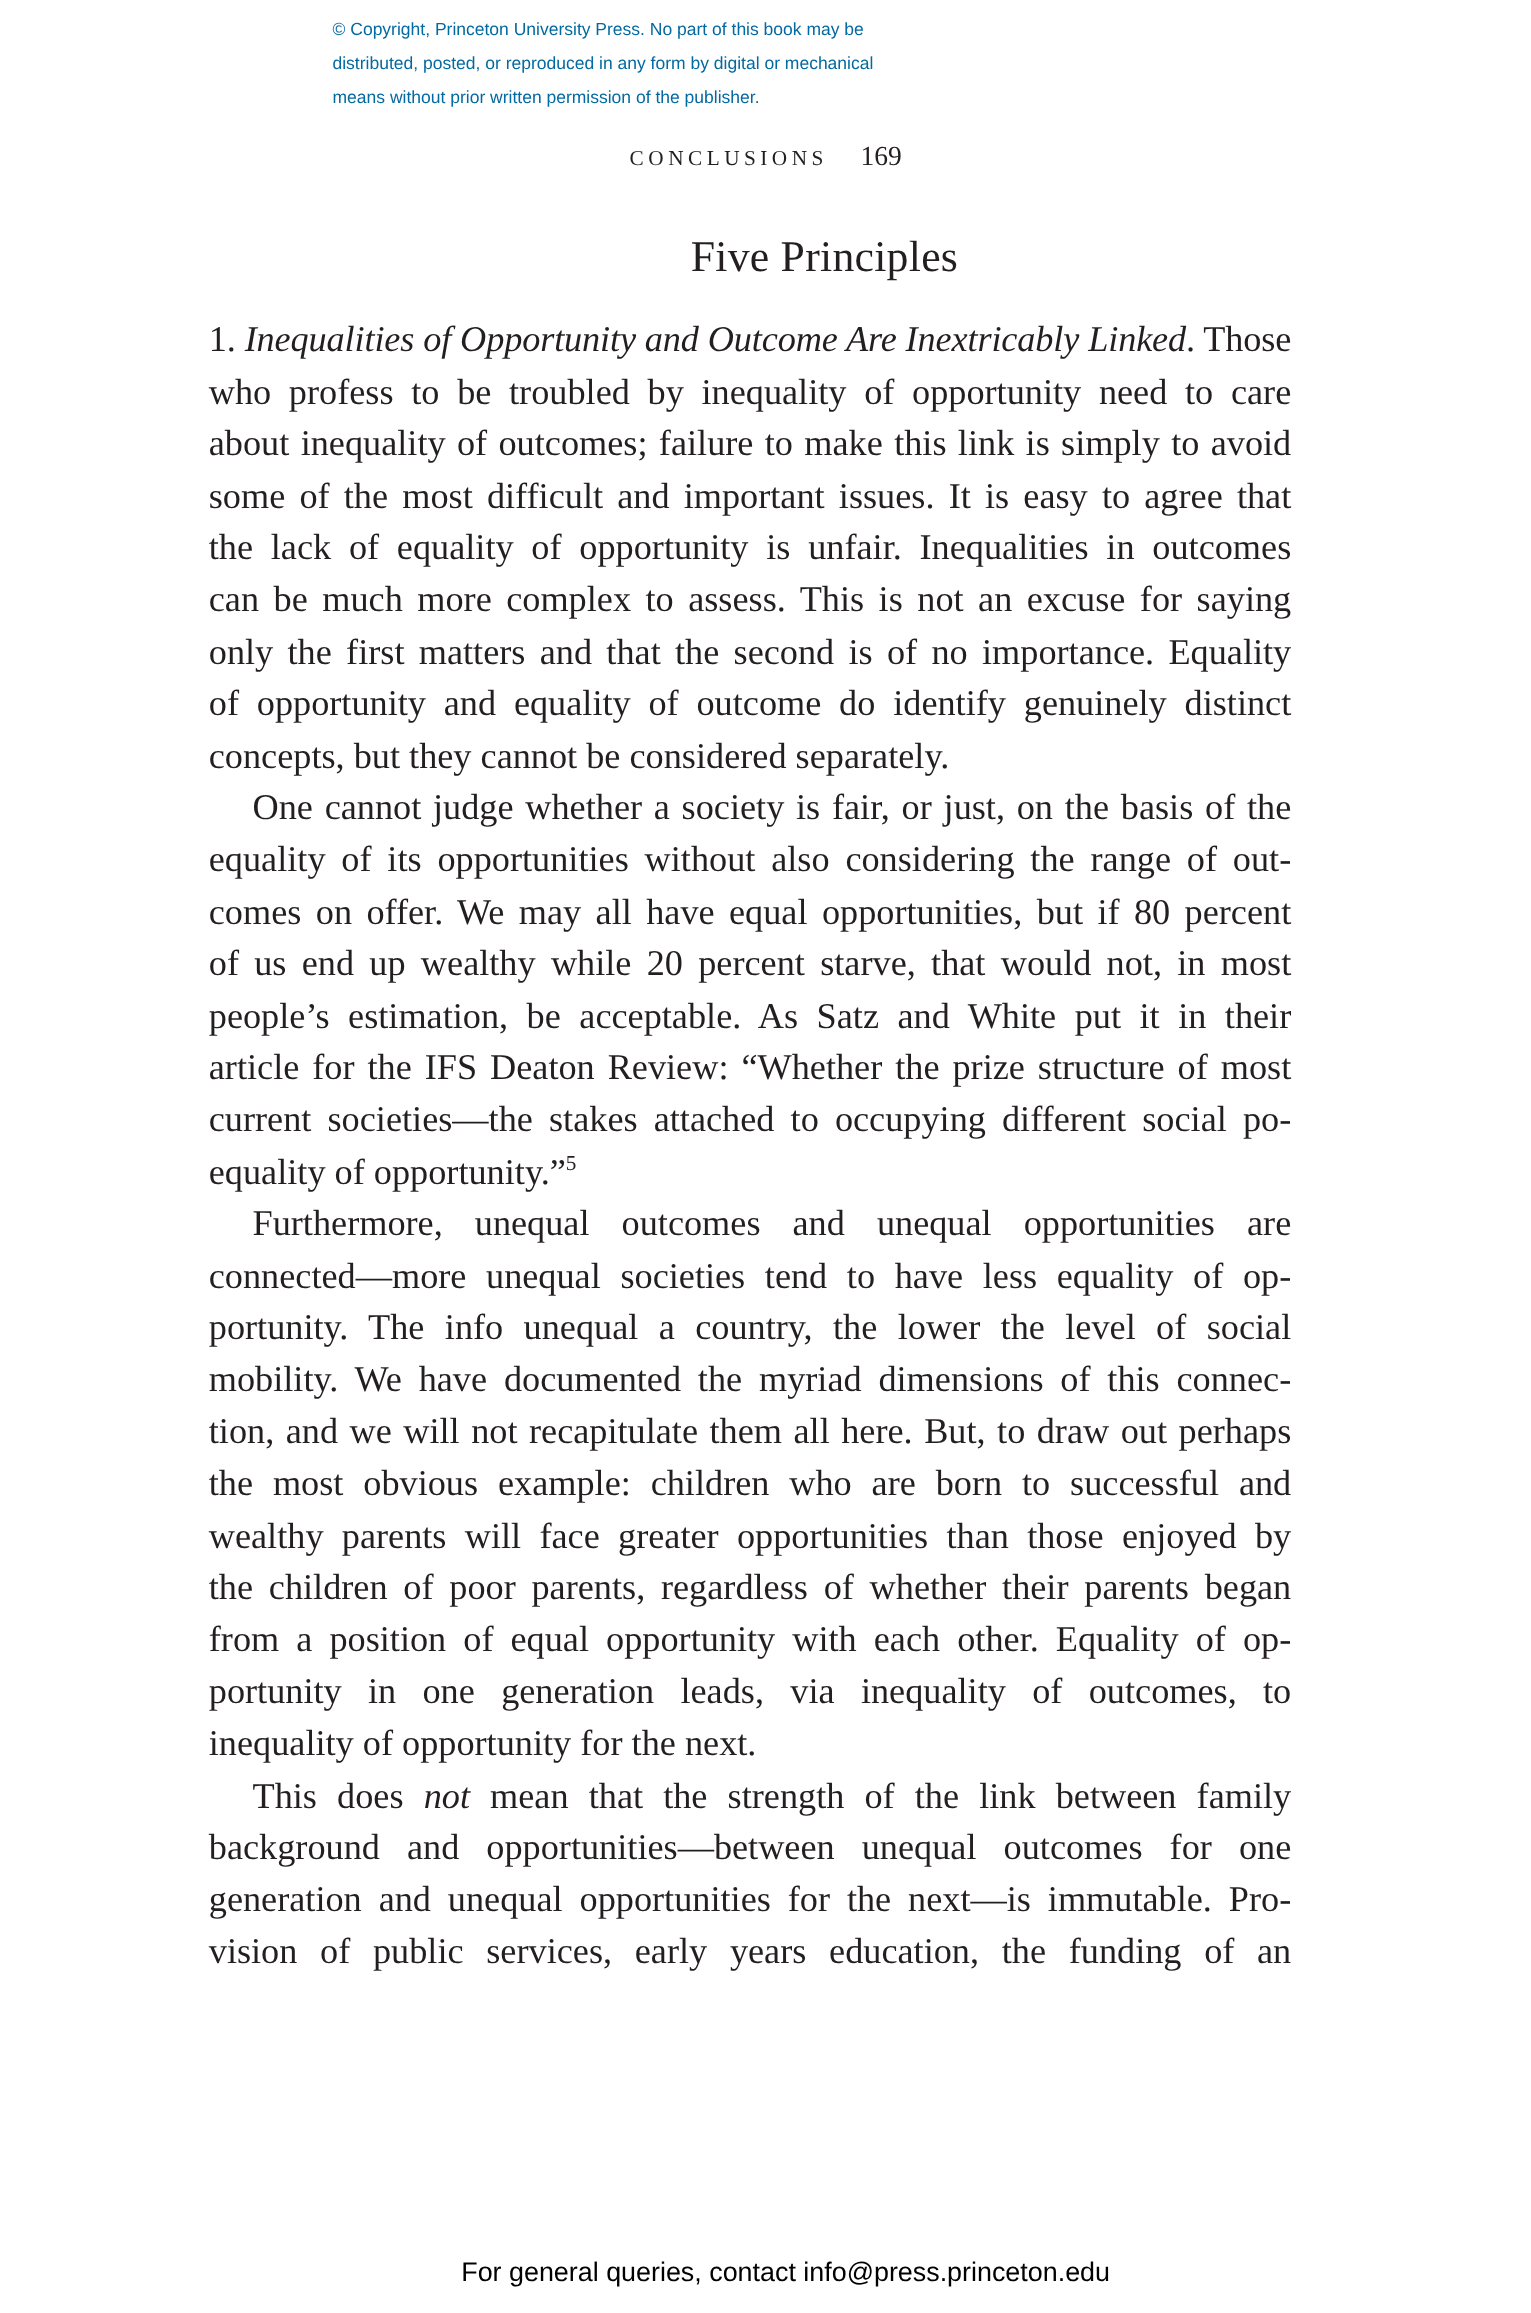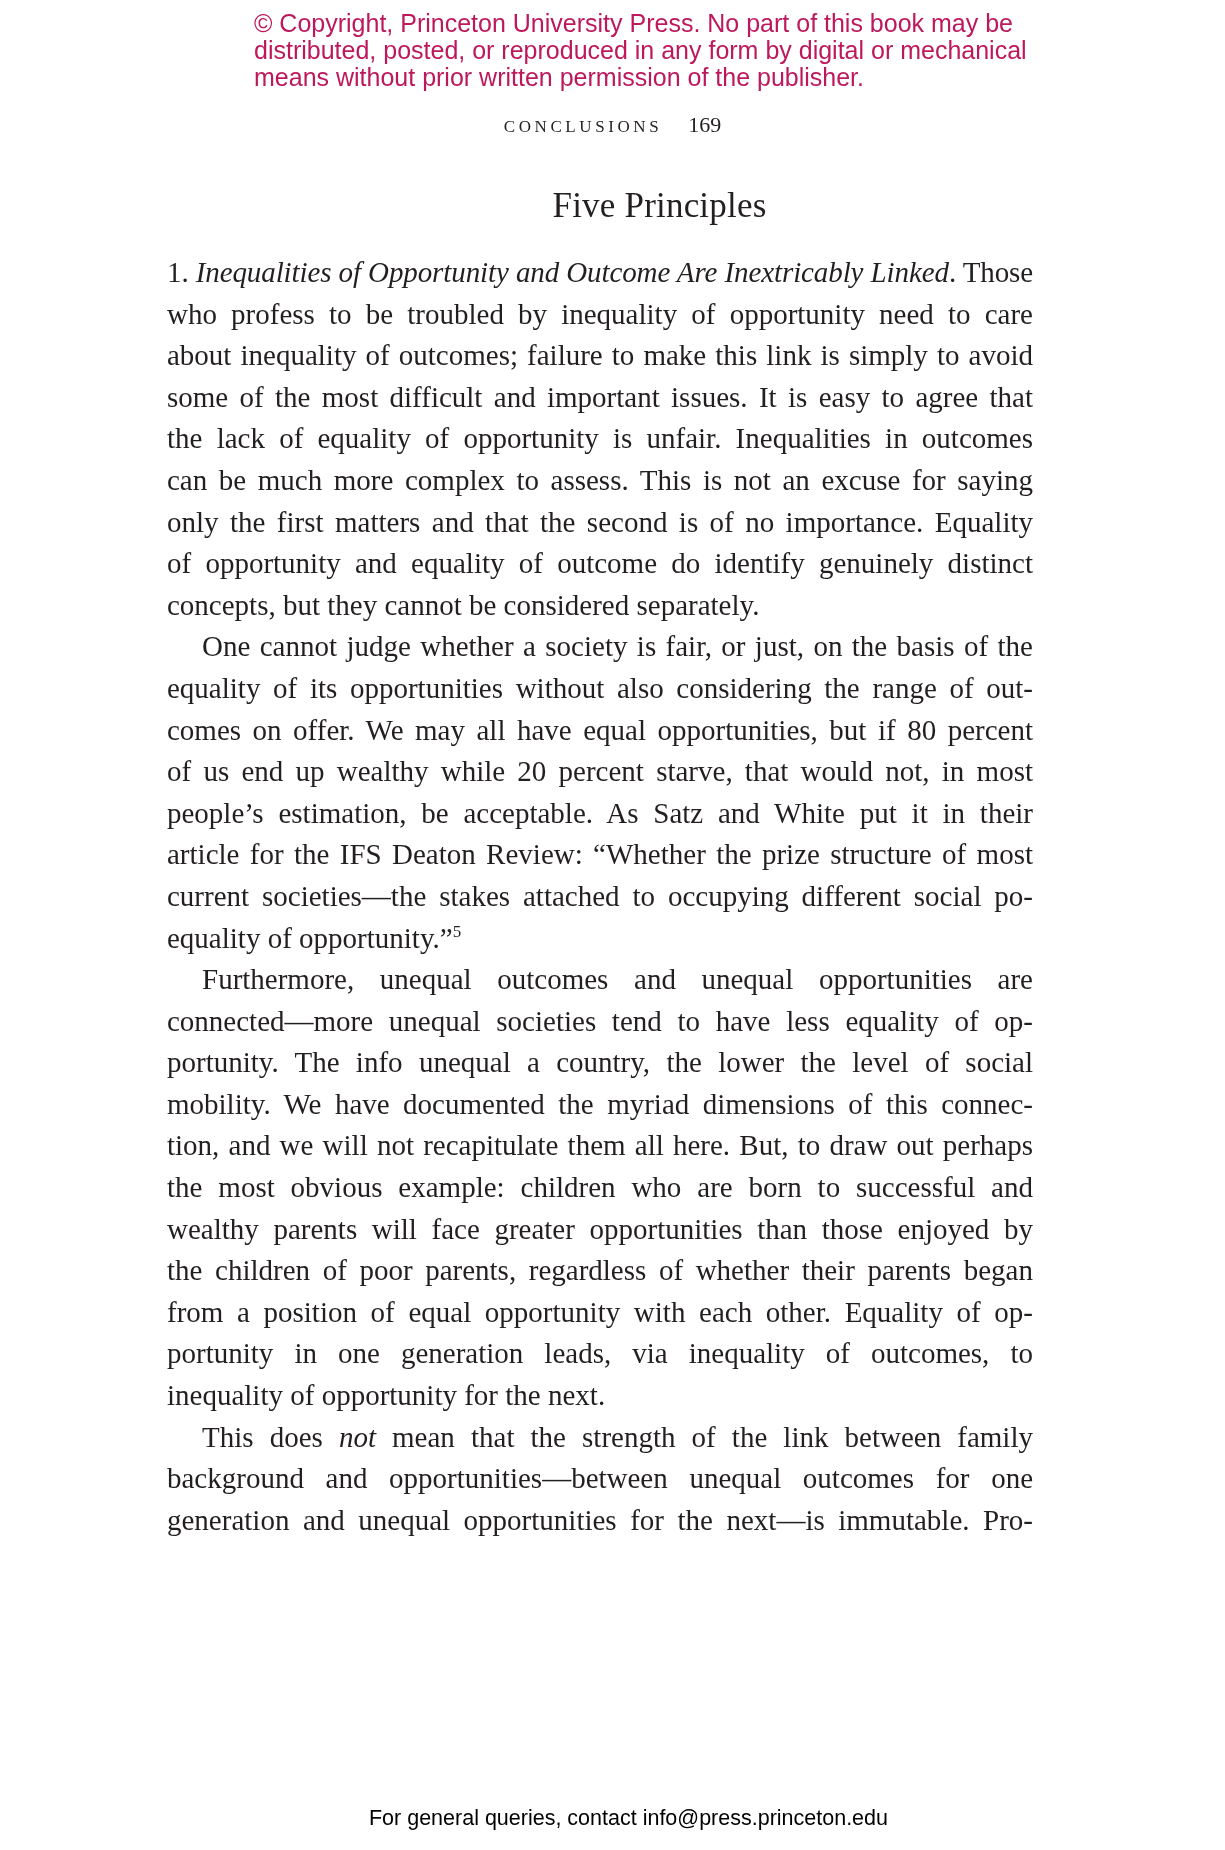--- a/index.html
+++ b/index.html
@@ -1,20 +1,20 @@
 <!DOCTYPE html>
 <html><head>
   <meta charset="utf-8">
   <style>
     html, body { margin: 0; padding: 0; background: #ffffff; }
     body { width: 1225px; height: 1850px; position: relative; overflow: hidden; }
     .copyright {
-      position: absolute; left: 254px; top: 10px; width: 720px;
-      font-family: "Liberation Sans", sans-serif; font-size: 25px; line-height: 27px;
-      color: #be185d;
+      position: absolute; left: 266px; top: 10px; width: 720px;
+      font-family: "Liberation Sans", sans-serif; font-size: 14px; line-height: 27px;
+      color: #0369a1;
     }
     .copyright span { display: block; white-space: nowrap; }
     .running-head {
       position: absolute; left: 0; width: 1225px; top: 112px; text-align: center;
       font-family: "Liberation Serif", serif; color: #231f20;
     }
     .running-head .rh-title {
       font-size: 17px; letter-spacing: 3.6px; text-transform: uppercase; margin-top: 12px;
     }
     .running-head .rh-page { font-size: 22px; margin-left: 26px; }
@@ -93,16 +93,17 @@
     <span class="line">the children of poor parents, regardless of whether their parents began</span>
     <span class="line">from a position of equal opportunity with each other. Equality of op-</span>
     <span class="line">portunity in one generation leads, via inequality of outcomes, to</span>
     <span class="line last">inequality of opportunity for the next.</span>
   </div>
 
   <div>
     <span class="line indent"><span>This does </span><span class="it">not</span><span> mean that the strength of the link between family</span></span>
     <span class="line">background and opportunities—between unequal outcomes for one</span>
     <span class="line">generation and unequal opportunities for the next—is immutable. Pro-</span>
+    <span class="line">vision of public services, early years education, the funding of an</span>
   </div>
 </div>
 
 <div class="footer">For general queries, contact info@press.princeton.edu</div>
 
 </body></html>

